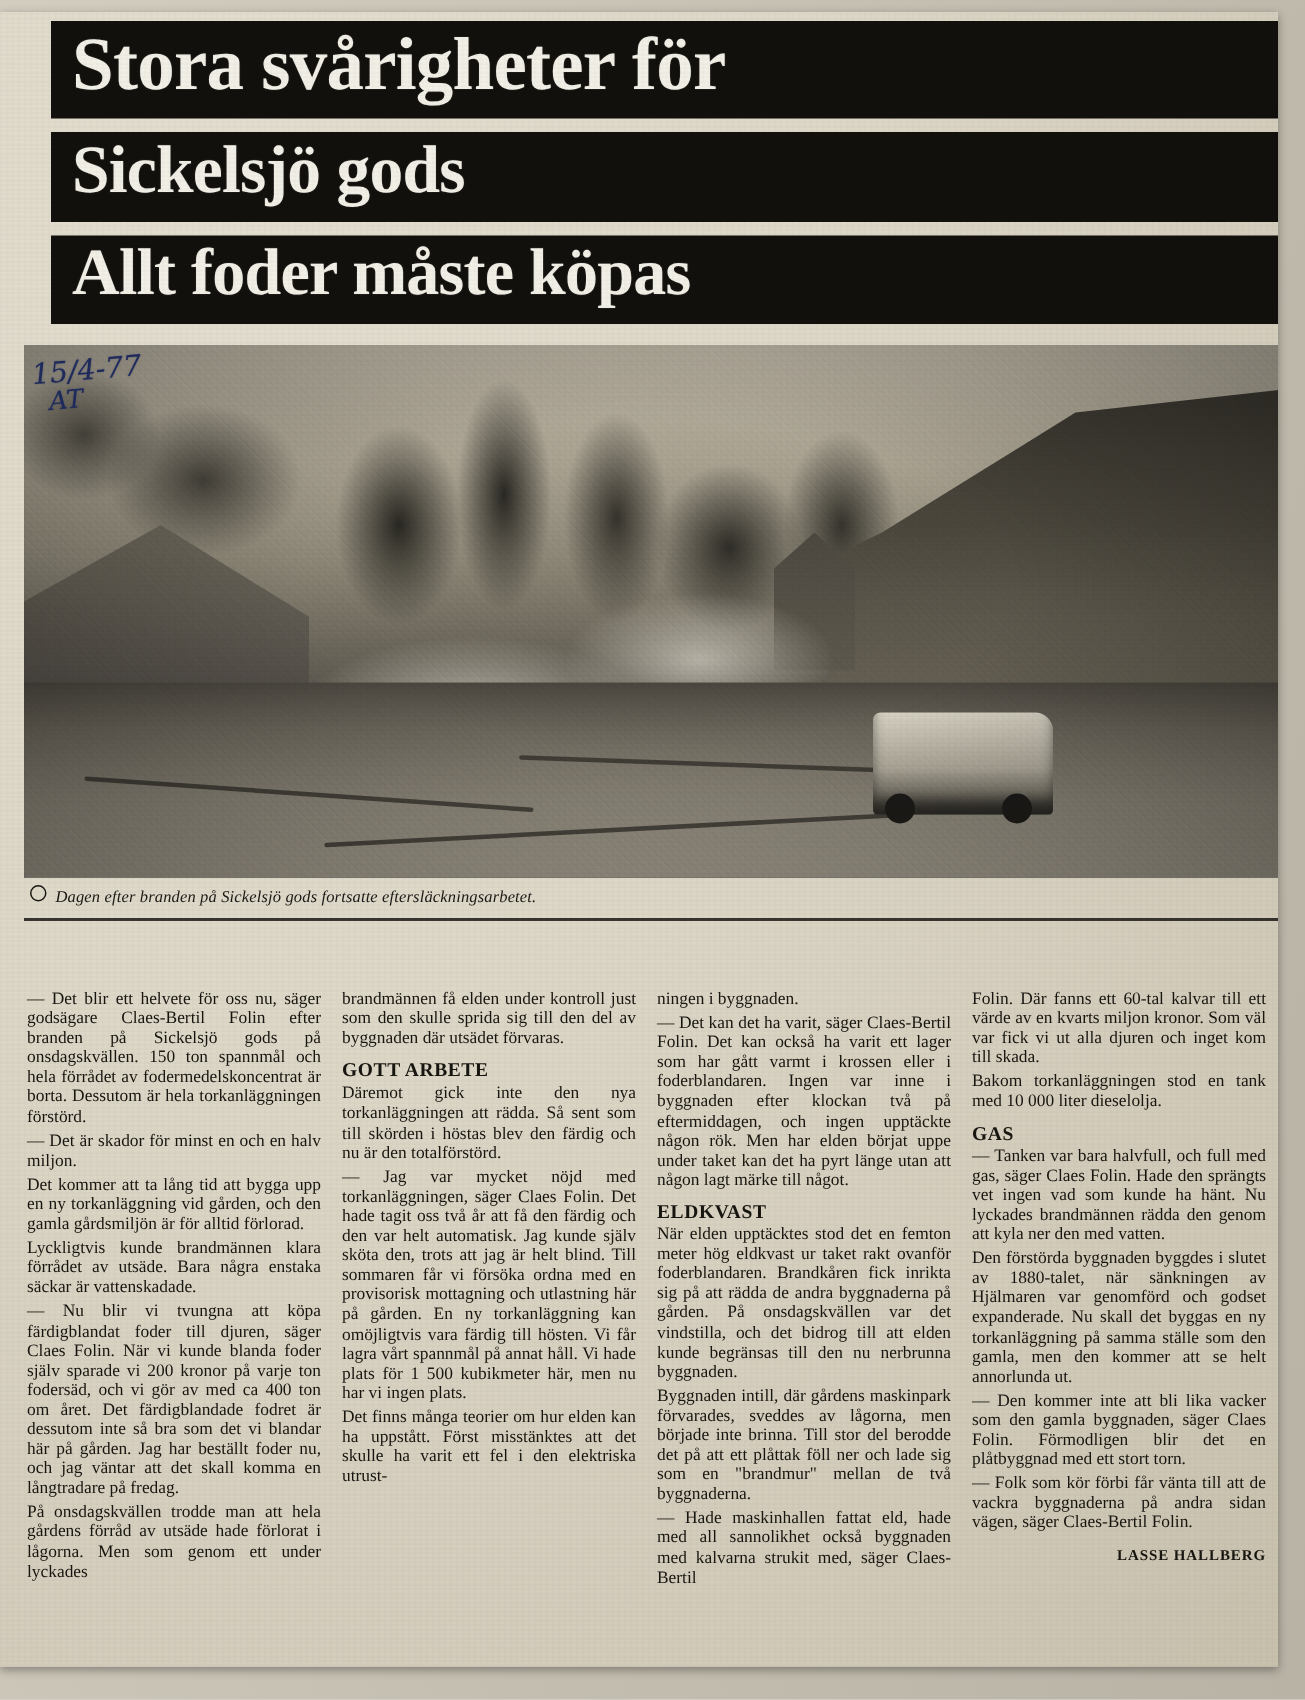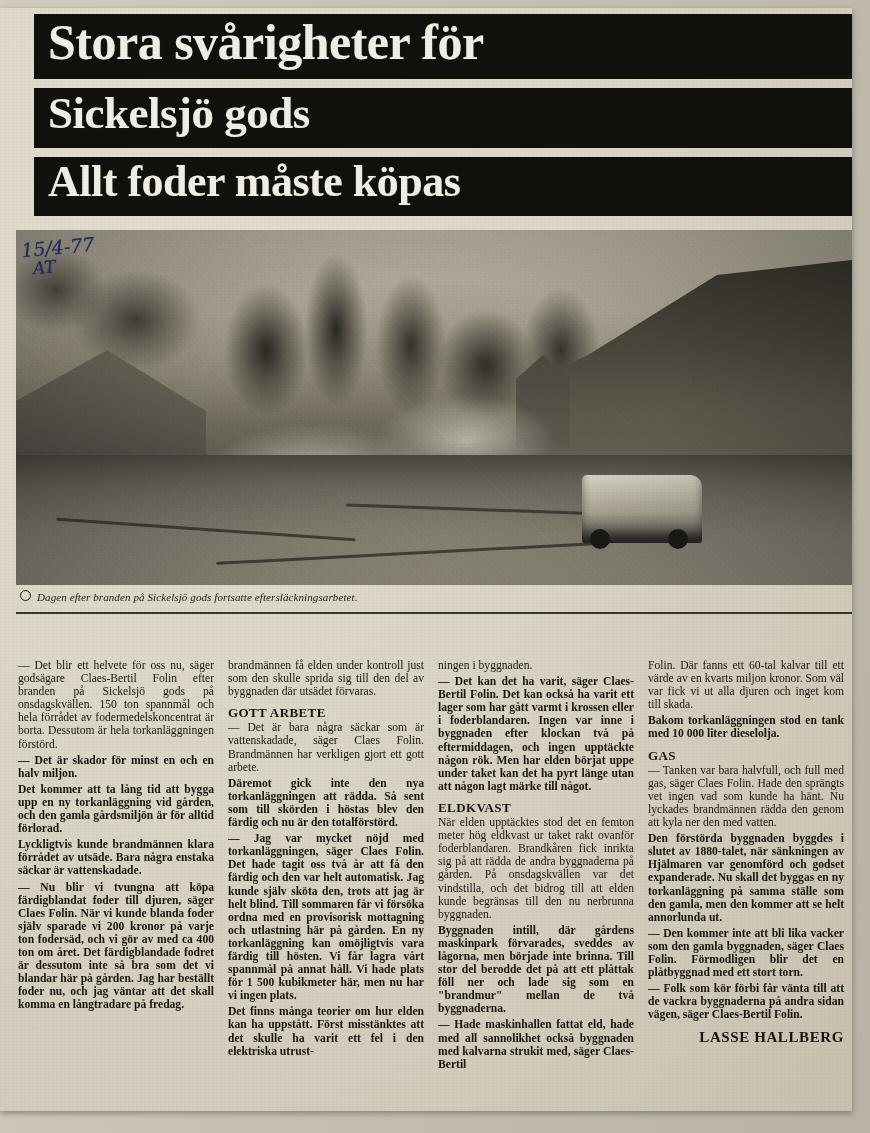--- a/index.html
+++ b/index.html
@@ -249,26 +249,26 @@
   .col p + p { margin-top: 0px; }
   .subhead {
     font-weight: bold;
     font-size: 13px;
     letter-spacing: 0.4px;
     margin: 8px 0 2px 0;
     color: #17150f;
   }
   .byline {
     font-weight: bold;
-    font-size: 15px;
+    font-size: 10px;
     letter-spacing: 0.6px;
     margin-top: 10px;
     text-align: right;
   }
-  .col p.dash { margin-top: 3px; font-weight: bold; }
+  .col p.dash { margin-top: 3px; }
 </style>
 </head>
 <body>
 
 <div class="page">
   <div class="clipping">
 
     <div class="headline-block">
       <div class="hl hl1">Stora svårigheter för</div>
       <div class="hl-gap"></div>
@@ -305,26 +305,26 @@
     <div class="rule"></div>
 
     <div class="columns">
 
       <div class="col">
         <p>— Det blir ett helvete för oss nu, säger godsägare Claes-Bertil Folin efter branden på Sickelsjö gods på onsdagskvällen. 150 ton spannmål och hela förrådet av fodermedelskoncentrat är borta. Dessutom är hela torkanläggningen förstörd.</p>
         <p class="dash">— Det är skador för minst en och en halv miljon.</p>
         <p class="dash">Det kommer att ta lång tid att bygga upp en ny torkanläggning vid gården, och den gamla gårdsmiljön är för alltid förlorad.</p>
         <p class="dash">Lyckligtvis kunde brandmännen klara förrådet av utsäde. Bara några enstaka säckar är vattenskadade.</p>
         <p class="dash">— Nu blir vi tvungna att köpa färdigblandat foder till djuren, säger Claes Folin. När vi kunde blanda foder själv sparade vi 200 kronor på varje ton fodersäd, och vi gör av med ca 400 ton om året. Det färdigblandade fodret är dessutom inte så bra som det vi blandar här på gården. Jag har beställt foder nu, och jag väntar att det skall komma en långtradare på fredag.</p>
+        <p class="dash">På onsdagskvällen trodde man att hela gårdens förråd av utsäde hade förlorat i lågorna. Men som genom ett under lyckades</p>
       </div>
 
       <div class="col">
         <p>brandmännen få elden under kontroll just som den skulle sprida sig till den del av byggnaden där utsädet förvaras.</p>
         <div class="subhead">GOTT ARBETE</div>
-        <p>— Det är bara några säckar som är vattenskadade, säger Claes Folin. Brandmännen har verkligen gjort ett gott arbete.</p>
         <p class="dash">Däremot gick inte den nya torkanläggningen att rädda. Så sent som till skörden i höstas blev den färdig och nu är den totalförstörd.</p>
         <p class="dash">— Jag var mycket nöjd med torkanläggningen, säger Claes Folin. Det hade tagit oss två år att få den färdig och den var helt automatisk. Jag kunde själv sköta den, trots att jag är helt blind. Till sommaren får vi försöka ordna med en provisorisk mottagning och utlastning här på gården. En ny torkanläggning kan omöjligtvis vara färdig till hösten. Vi får lagra vårt spannmål på annat håll. Vi hade plats för 1 500 kubikmeter här, men nu har vi ingen plats.</p>
         <p class="dash">Det finns många teorier om hur elden kan ha uppstått. Först misstänktes att det skulle ha varit ett fel i den elektriska utrust-</p>
       </div>
 
       <div class="col">
         <p>ningen i byggnaden.</p>
         <p class="dash">— Det kan det ha varit, säger Claes-Bertil Folin. Det kan också ha varit ett lager som har gått varmt i krossen eller i foderblandaren. Ingen var inne i byggnaden efter klockan två på eftermiddagen, och ingen upptäckte någon rök. Men har elden börjat uppe under taket kan det ha pyrt länge utan att någon lagt märke till något.</p>
         <div class="subhead">ELDKVAST</div>
         <p>När elden upptäcktes stod det en femton meter hög eldkvast ur taket rakt ovanför foderblandaren. Brandkåren fick inrikta sig på att rädda de andra byggnaderna på gården. På onsdagskvällen var det vindstilla, och det bidrog till att elden kunde begränsas till den nu nerbrunna byggnaden.</p>

